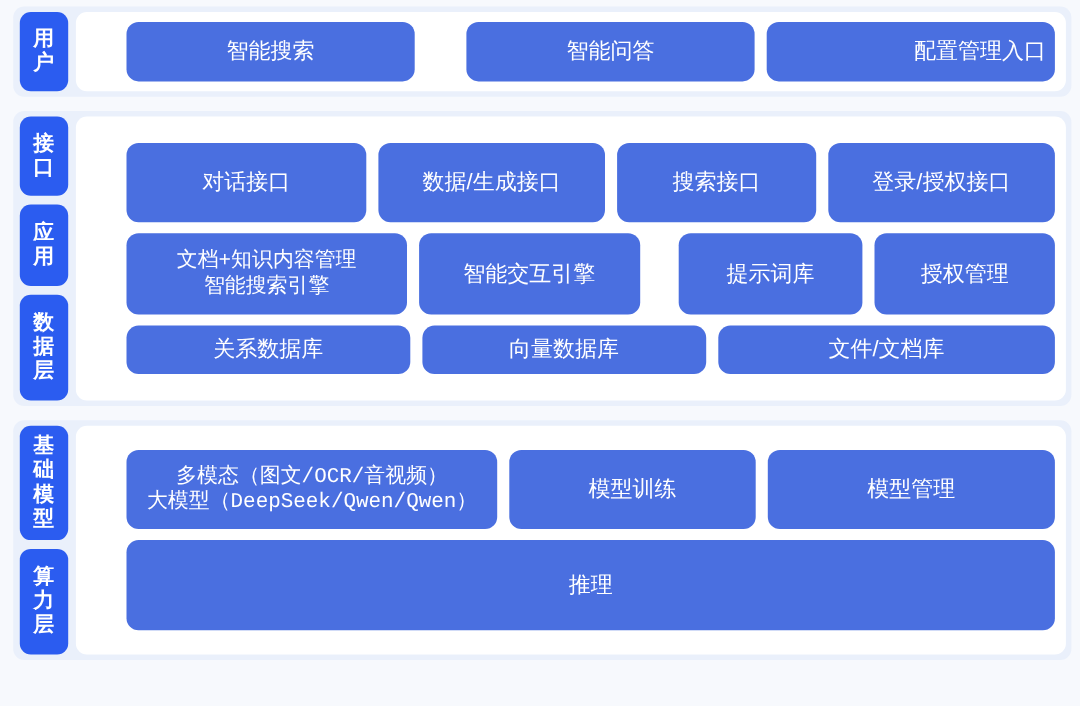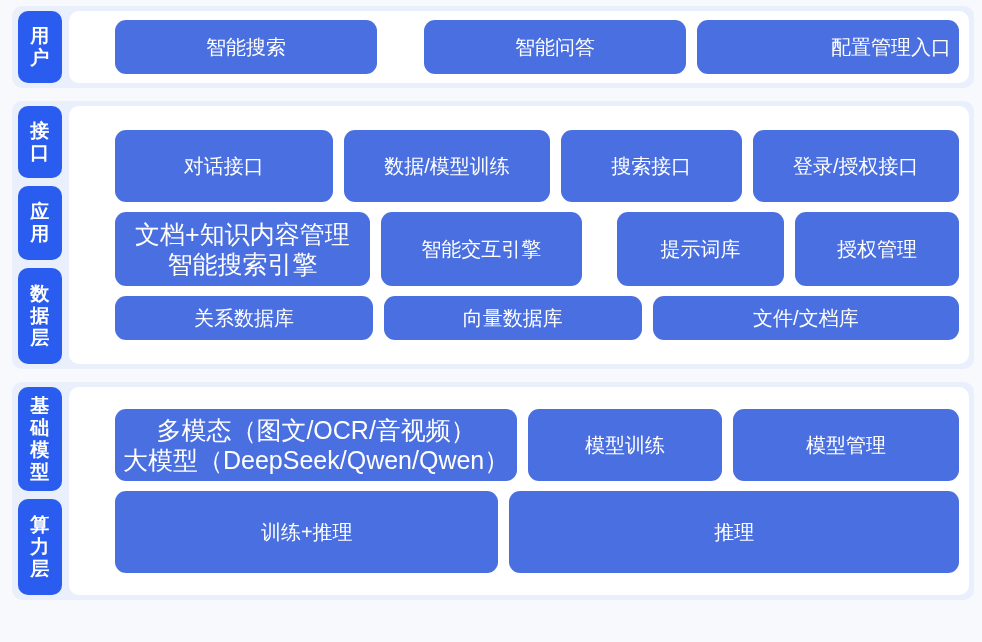--- a/index.html
+++ b/index.html
@@ -109,21 +109,21 @@
   #section-user .box { height: 54px; }
 
   #section-platform .box { height: 72px; }
   #section-platform .row-app .box { height: 74px; }
   #section-platform .row-data .box { height: 44px; }
 
   #section-model .box { height: 72px; }
   #section-model .row-compute .box { height: 82px; }
 
   
-  .box.two-line { line-height: 1.2; font-size: 25px; }
+  .box.two-line { line-height: 1.2; font-size: 19px; font-family: Liberation Mono, monospace; }
 </style>
 </head>
 <body>
 
 <div class="diagram">
 
   <div class="section" id="section-user">
     <div class="label-col">
       <div class="chip" style="flex:1 1 auto;">
         <span>
@@ -169,21 +169,21 @@
           </span>
       </div>
     </div>
     <div class="card">
 
       <div class="row row-interface">
         <div class="box" style="flex:1.08 1 0;">
           <span class="line">对话接口</span>
         </div>
         <div class="box" style="flex:1.02 1 0;">
-          <span class="line">数据/模型训练</span>
+          <span class="line">数据/生成接口</span>
         </div>
         <div class="box" style="flex:0.88 1 0;">
           <span class="line">搜索接口</span>
         </div>
         <div class="box" style="flex:1.02 1 0;">
           <span class="line">登录/授权接口</span>
         </div>
       </div>
 
       <div class="row row-app">
@@ -244,23 +244,20 @@
         </div>
         <div class="box" style="flex:0.98 1 0;">
           <span class="line">模型训练</span>
         </div>
         <div class="box" style="flex:1.16 1 0;">
           <span class="line">模型管理</span>
         </div>
       </div>
 
       <div class="row row-compute">
-        <div class="box" style="flex:1 1 0;">
-          <span class="line">训练+推理</span>
-        </div>
         <div class="box" style="flex:1.18 1 0;">
           <span class="line">推理</span>
         </div>
       </div>
 
     </div>
   </div>
 
 </div>
 

